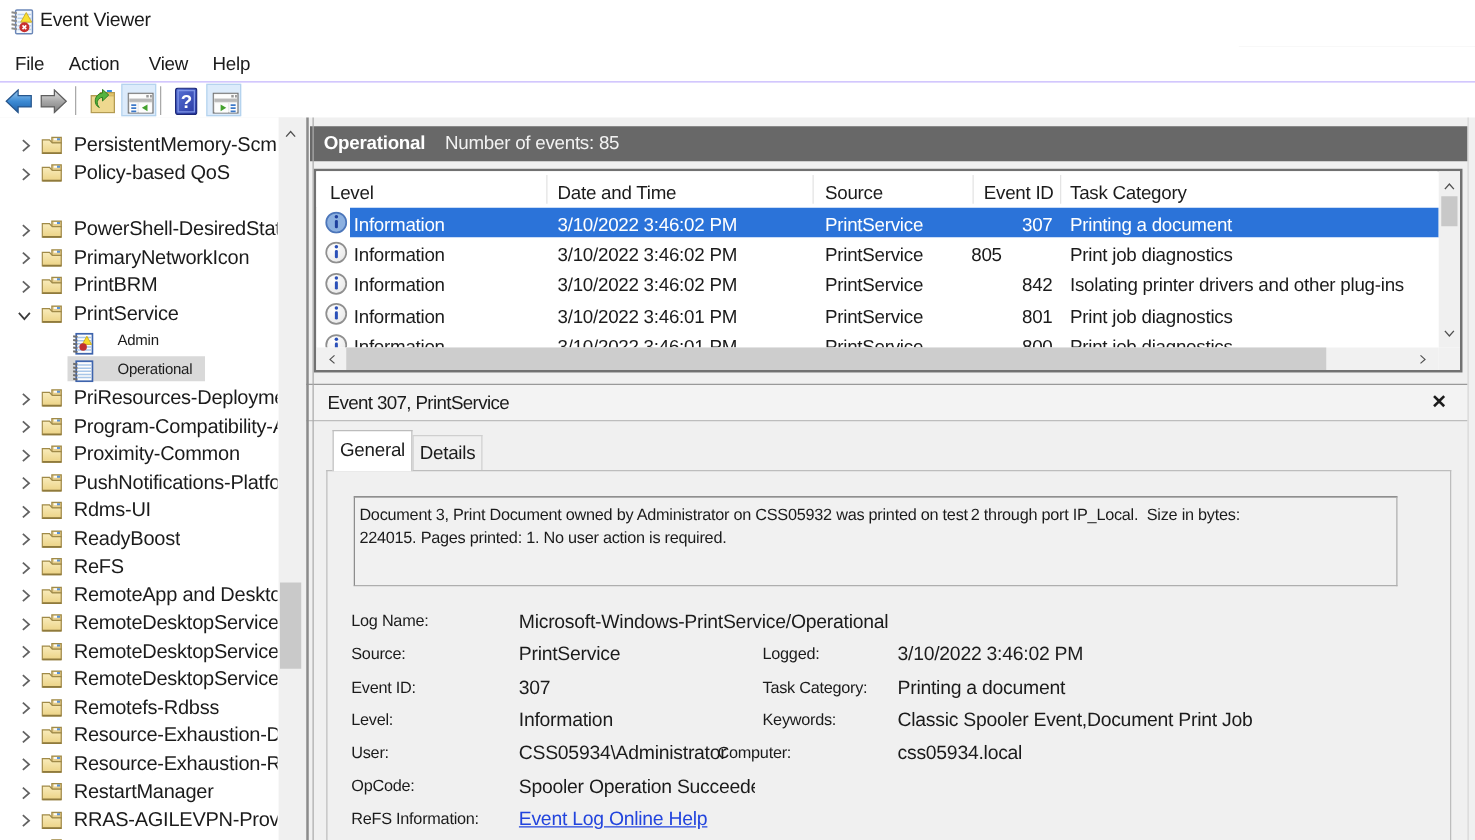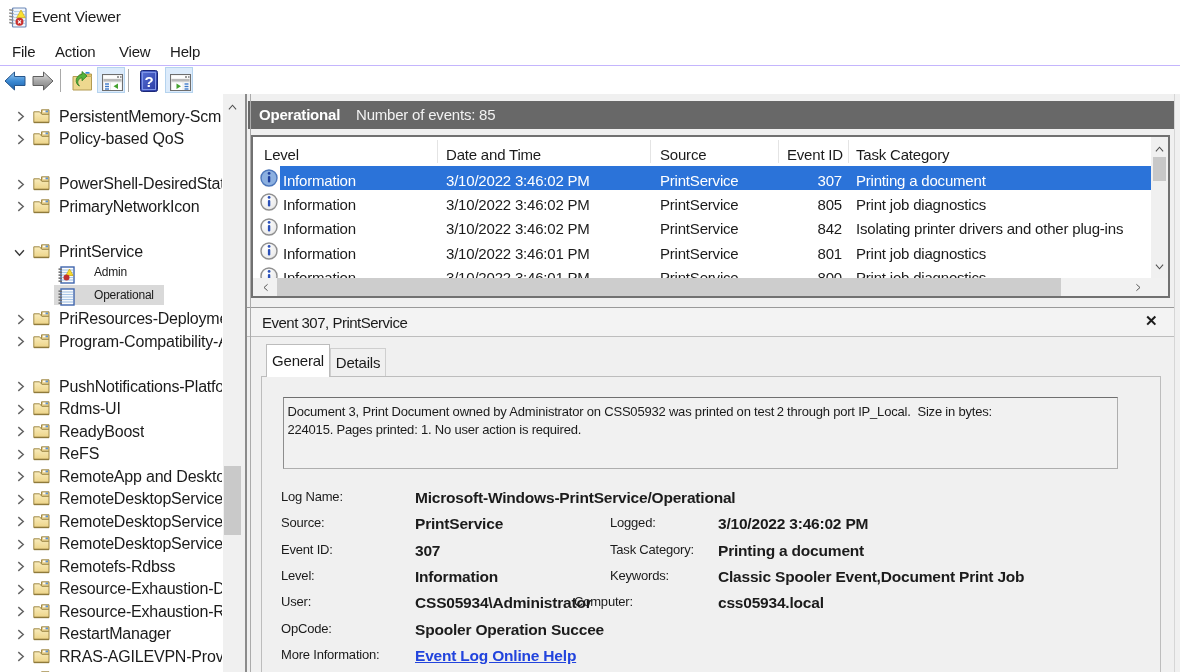--- a/index.html
+++ b/index.html
@@ -54,21 +54,21 @@
 #prevhead{position:absolute;left:0;top:0;width:929px;height:28px;background:#f3f3f3;border-bottom:1px solid #bdbdbd;}
 #prevtitle{position:absolute;left:17px;top:6px;font-size:15px;letter-spacing:-0.5px;}
 #closex{position:absolute;left:900px;top:4px;font-size:15px;font-weight:bold;}
 .tab{position:absolute;font-size:15px;box-sizing:border-box;}
 #tabGeneral{left:21px;top:36px;width:64px;height:33px;background:#fff;border:1px solid #bcbcbc;border-bottom:none;z-index:2;padding-top:7px;text-align:center;}
 #tabDetails{left:85px;top:40px;width:56px;height:29px;background:#f0f0f0;border:1px solid #cfcfcf;border-bottom:none;padding-top:5px;text-align:center;}
 #tabcard{position:absolute;left:16px;top:68px;width:900px;height:297px;background:#f0f0f0;border:1px solid #bdbdbd;border-bottom:none;box-sizing:border-box;}
 #descbox{position:absolute;left:21px;top:20px;width:835px;height:72px;background:#f1f1f1;border-top:1px solid #6f6f6f;border-left:1px solid #8d8d8d;border-right:1px solid #aeaeae;border-bottom:1px solid #aeaeae;box-sizing:border-box;}
 #desctext{position:absolute;left:3.5px;top:5px;width:829px;font-size:13px;line-height:18px;letter-spacing:-0.2px;}
 .flabel{position:absolute;font-size:13px;white-space:nowrap;letter-spacing:-0.2px;text-align:right;}
-.fval{position:absolute;font-size:15.5px;white-space:nowrap;letter-spacing:-0.2px;font-weight:bold;}
+.fval{position:absolute;font-size:15.5px;white-space:nowrap;letter-spacing:-0.2px;}
 a.lnk{color:#2244dd;text-decoration:underline;}
 </style>
 </head>
 <body>
 
 <div class="abs" id="titlebar"></div>
 <div class="abs" style="left:991px;top:37px;width:189px;height:1px;background:#dadada"></div>
 <svg class="abs" style="left:8px;top:7px" width="19" height="21" viewBox="0 0 19 21">
   <rect x="4.5" y="1" width="13.5" height="19" rx="1" fill="#f4f8fc" stroke="#6b87b8" stroke-width="1.2"></rect>
   <g stroke="#b8d0ea" stroke-width="1.2">
@@ -277,20 +277,29 @@
     </div>
     <div class="trow" style="top:102px">
       <svg class="chev" style="left:15px;top:5px">
         <use href="#chevr"></use>
       </svg>
       <svg class="ticon">
         <use href="#folder"></use>
       </svg>
       <span class="tlabel">PrimaryNetworkIcon</span>
     </div>
+    <div class="trow" style="top:124.5px">
+      <svg class="chev" style="left:15px;top:5px">
+        <use href="#chevr"></use>
+      </svg>
+      <svg class="ticon">
+        <use href="#folder"></use>
+      </svg>
+      <span class="tlabel">PrintBRM</span>
+    </div>
     <div class="trow" style="top:147px">
       <svg class="chev" style="left:14px;top:6px">
         <use href="#chevd"></use>
       </svg>
       <svg class="ticon">
         <use href="#folder"></use>
       </svg>
       <span class="tlabel">PrintService</span>
     </div>
     <div class="trow" style="top:169.5px">
@@ -316,20 +325,29 @@
       <span class="tlabel">PriResources-Deployment</span>
     </div>
     <div class="trow" style="top:237px">
       <svg class="chev" style="left:15px;top:5px">
         <use href="#chevr"></use>
       </svg>
       <svg class="ticon">
         <use href="#folder"></use>
       </svg>
       <span class="tlabel">Program-Compatibility-Assistant</span>
+    </div>
+    <div class="trow" style="top:259.5px">
+      <svg class="chev" style="left:15px;top:5px">
+        <use href="#chevr"></use>
+      </svg>
+      <svg class="ticon">
+        <use href="#folder"></use>
+      </svg>
+      <span class="tlabel">Proximity-Common</span>
     </div>
     <div class="trow" style="top:282px">
       <svg class="chev" style="left:15px;top:5px">
         <use href="#chevr"></use>
       </svg>
       <svg class="ticon">
         <use href="#folder"></use>
       </svg>
       <span class="tlabel">PushNotifications-Platform</span>
     </div>
@@ -487,21 +505,21 @@
         <span class="ecell" style="left:524px;width:65px;text-align:right">307</span>
         <span class="ecell" style="left:603px">Printing a document</span>
       </div>
       <div class="erow" style="top:24.9px">
         <svg class="iicon">
           <use href="#infoicon"></use>
         </svg>
         <span class="ecell" style="left:30px">Information</span>
         <span class="ecell" style="left:193px">3/10/2022 3:46:02 PM</span>
         <span class="ecell" style="left:407px">PrintService</span>
-        <span class="ecell" style="left:524px;width:65px;text-align:right">805</span>
+        <span class="ecell" style="left:524px;width:65px;">805</span>
         <span class="ecell" style="left:603px">Print job diagnostics</span>
       </div>
       <div class="erow" style="top:49.3px">
         <svg class="iicon">
           <use href="#infoicon"></use>
         </svg>
         <span class="ecell" style="left:30px">Information</span>
         <span class="ecell" style="left:193px">3/10/2022 3:46:02 PM</span>
         <span class="ecell" style="left:407px">PrintService</span>
         <span class="ecell" style="left:524px;width:65px;text-align:right">842</span>
@@ -576,15 +594,15 @@
     <span class="flabel" style="left:281px;top:567.9px">Level:</span>
     <span class="fval" style="left:415px;top:567.9px;width:190px;overflow:hidden">Information</span>
     <span class="flabel" style="left:610px;top:567.9px">Keywords:</span>
     <span class="fval" style="left:718px;top:567.9px">Classic Spooler Event,Document Print Job</span>
     <span class="flabel" style="left:281px;top:594.2px">User:</span>
     <span class="fval" style="left:415px;top:594.2px;width:190px;overflow:hidden">CSS05934\Administrator</span>
     <span class="flabel" style="left:574px;top:594.2px">Computer:</span>
     <span class="fval" style="left:718px;top:594.2px">css05934.local</span>
     <span class="flabel" style="left:281px;top:620.5px">OpCode:</span>
     <span class="fval" style="left:415px;top:620.5px;width:189px;overflow:hidden">Spooler Operation Succeeded.</span>
-    <span class="flabel" style="left:281px;top:646.8px">More Information:</span>
+    <span class="flabel" style="left:281px;top:646.8px">ReFS Information:</span>
     <span class="fval" style="left:415px;top:646.8px;width:190px;overflow:hidden"><a class="lnk" href="#">Event Log Online Help</a></span>
   </div>
 
 </body></html>

